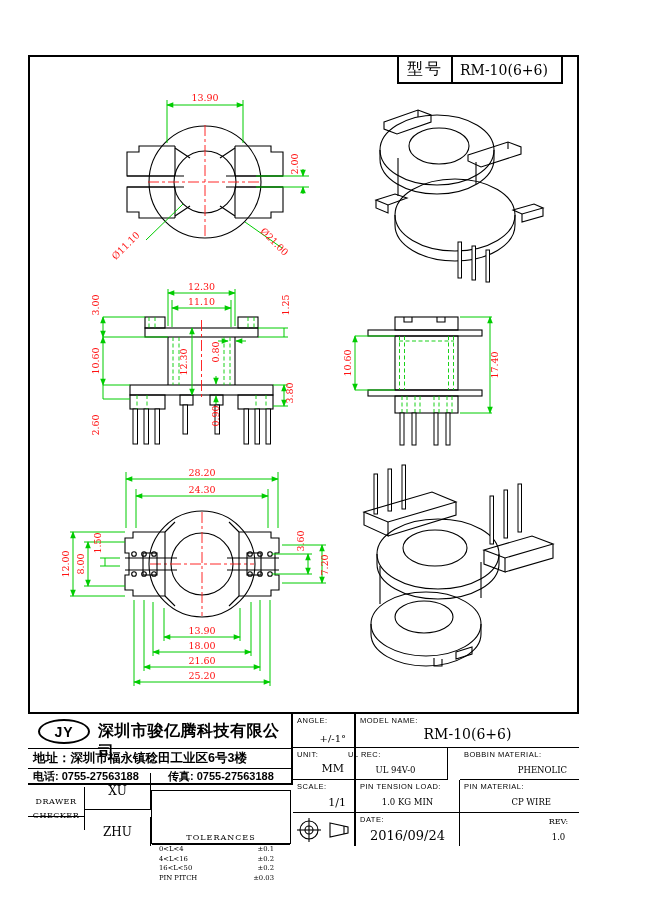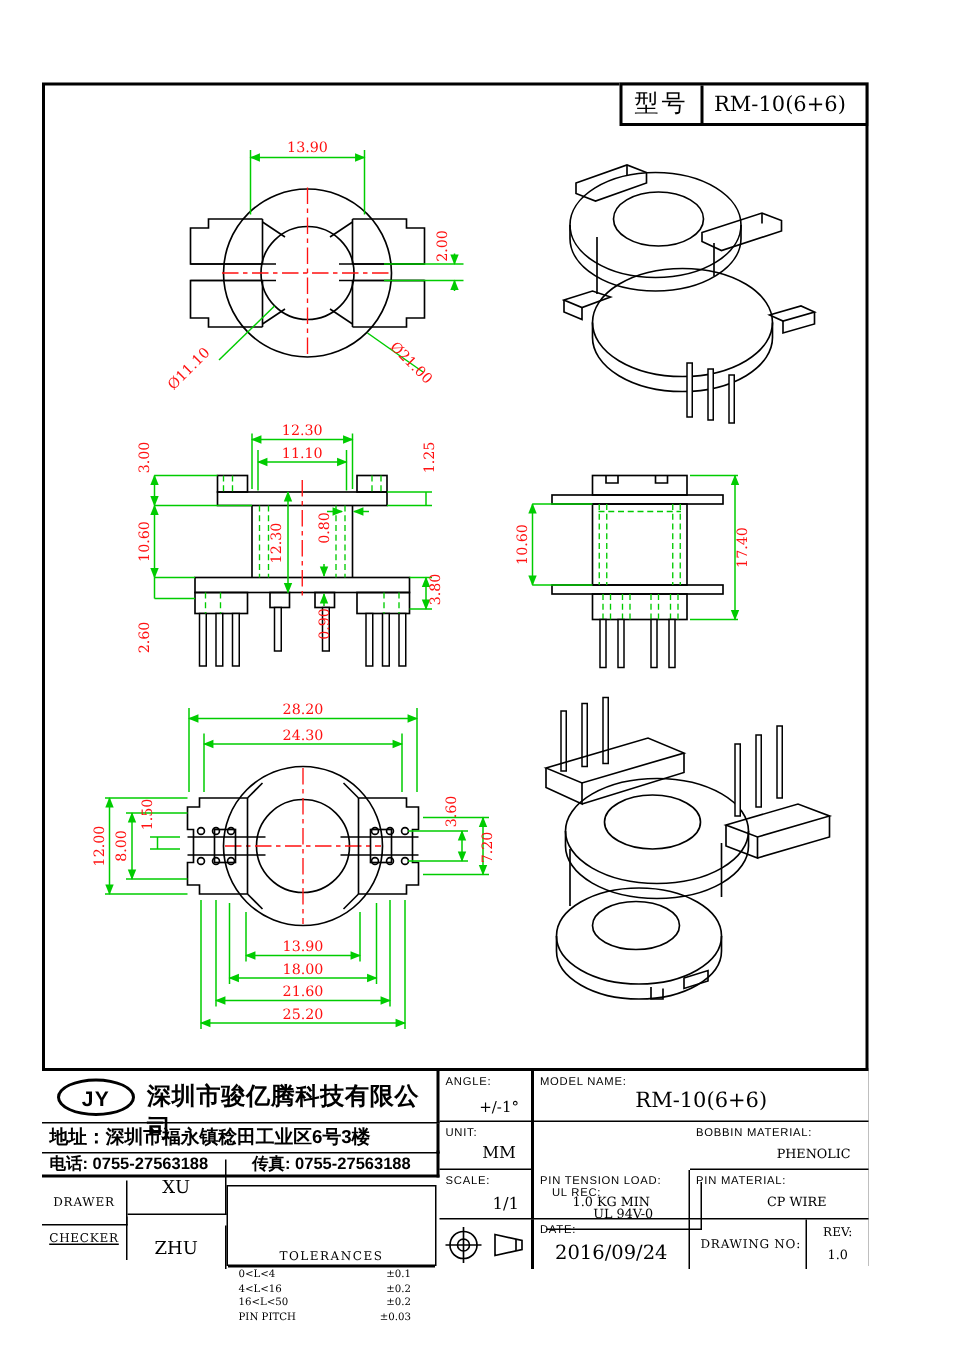--- a/index.html
+++ b/index.html
@@ -1,21 +1,21 @@
 <!DOCTYPE html>
 <html><head>
 <meta charset="utf-8">
 <style>
   html,body{margin:0;padding:0;background:#fff;}
   .page{position:relative;width:647px;height:898px;background:#fff;overflow:hidden;
         font-family:"Liberation Sans",sans-serif;color:#000;}
   .frame{position:absolute;left:28px;top:55px;width:551px;height:789px;
          border:2px solid #000;box-sizing:border-box;}
   
-  .model-box{position:absolute;left:413px;top:55px;width:166px;height:29px;
+  .model-box{position:absolute;left:397px;top:55px;width:166px;height:29px;
              border:2px solid #000;box-sizing:border-box;display:flex;background:#fff;}
   .model-box .lbl{width:54px;border-right:2px solid #000;box-sizing:border-box;
                   display:flex;align-items:center;justify-content:center;
                   font-size:16px;letter-spacing:2px;}
   .model-box .val{flex:1;display:flex;align-items:center;padding-left:7px;
                   font-family:"DejaVu Serif",serif;font-size:14px;}
   
   svg.view{position:absolute;overflow:visible;}
   .bl{stroke:#000;stroke-width:1.1;fill:none;}
   .blr{stroke:#000;stroke-width:1.1;fill:none;}
@@ -37,37 +37,37 @@
       justify-content:center;font-weight:bold;font-size:14px;letter-spacing:1px;
       font-family:"Liberation Sans",sans-serif;}
   .cname{position:absolute;left:70px;top:7px;font-size:16px;font-weight:bold;letter-spacing:0.5px;}
   .c-address{left:0;top:35px;width:265px;height:20px;border-right-width:2px;border-bottom-width:1px;
              font-size:12.5px;font-weight:bold;line-height:19px;padding-left:5px;}
   .c-phone{left:0;top:53px;width:265px;height:18px;border-right-width:2px;border-bottom-width:2px;
            font-size:11px;font-weight:bold;line-height:16px;}
   .c-phone span{position:absolute;top:1px;white-space:pre;}
   .c-drawer{left:0;top:73px;width:57px;height:30px;border-right-width:1px;border-bottom-width:1px;}
   .c-drawer-v{left:57px;top:59px;width:66px;height:37px;border-right-width:1px;border-bottom-width:1px;}
-  .c-checker{left:0;top:97px;width:57px;height:29px;border-right-width:1px;text-decoration:underline;}
+  .c-checker{left:0;top:87px;width:57px;height:29px;border-right-width:1px;}
   .c-checker-v{left:57px;top:103px;width:66px;height:29px;border-right-width:1px;}
   .rolecell{display:flex;align-items:center;justify-content:center;
             font-family:"DejaVu Serif",serif;}
   .rolecell.small{font-size:8px;letter-spacing:0.5px;}
   .rolecell.big{font-size:12px;}
   .c-tolbox{left:123px;top:76px;width:140px;height:54px;border:1px solid #000;}
   .tol-head{height:13px;border-bottom:1px solid #000;text-align:center;
             font-family:"DejaVu Serif",serif;font-size:8px;letter-spacing:1px;line-height:13px;margin-top:40px;}
   .tol-row{display:flex;justify-content:space-between;padding:0 16px 0 7px;
            font-family:"DejaVu Serif",serif;font-size:6.8px;line-height:9.5px;white-space:pre;}
   .c-angle{left:265px;top:0;width:63px;height:34px;border-right-width:2px;border-bottom-width:1px;}
   .c-unit{left:265px;top:34px;width:63px;height:32px;border-right-width:2px;border-bottom-width:1px;}
   .c-scale{left:265px;top:66px;width:63px;height:33px;border-right-width:2px;border-bottom-width:1px;}
   .c-proj{left:265px;top:99px;width:63px;height:33px;border-right-width:2px;}
   .c-model{left:328px;top:0;width:223px;height:34px;border-bottom-width:1px;}
-  .c-ul{left:336px;top:34px;width:104px;height:32px;border-right-width:1px;border-bottom-width:1px;margin-top:40px;}
+  .c-ul{left:316px;top:34px;width:104px;height:32px;border-right-width:1px;border-bottom-width:1px;}
   .c-bobbin{left:432px;top:34px;width:119px;height:32px;border-bottom-width:1px;}
   .c-pload{left:328px;top:66px;width:104px;height:33px;border-right-width:1px;border-bottom-width:1px;}
   .c-pmat{left:432px;top:66px;width:119px;height:33px;border-bottom-width:1px;}
   .c-date{left:328px;top:99px;width:104px;height:33px;border-right-width:1px;}
   .c-dno{left:432px;top:99px;width:78px;height:33px;border-right-width:1px;}
   .c-rev{left:510px;top:99px;width:41px;height:33px;}
 </style>
 </head>
 <body>
 
@@ -453,21 +453,18 @@
       <span class="fval" style="left:0;right:0;text-align:center;bottom:5px;font-size:8.5px">1.0 KG MIN</span>
     </div>
     <div class="cell c-pmat">
       <span class="flab">PIN MATERIAL:</span>
       <span class="fval" style="right:28px;bottom:5px;font-size:8.5px">CP WIRE</span>
     </div>
     <div class="cell c-date">
       <span class="flab">DATE:</span>
       <span class="fval" style="left:0;right:0;text-align:center;bottom:3px;font-size:13px">2016/09/24</span>
     </div>
-    <div class="cell c-dno">
-      <span class="fval" style="left:7px;top:12px;font-size:8px;letter-spacing:0.5px">DRAWING NO:</span>
-    </div>
     <div class="cell c-rev">
       <span class="fval" style="left:0;right:0;text-align:center;top:4px;font-size:8px">REV:</span>
       <span class="fval" style="left:0;right:0;text-align:center;bottom:4px;font-size:8.5px">1.0</span>
     </div>
   </div>
 </div>
 
 </body></html>

